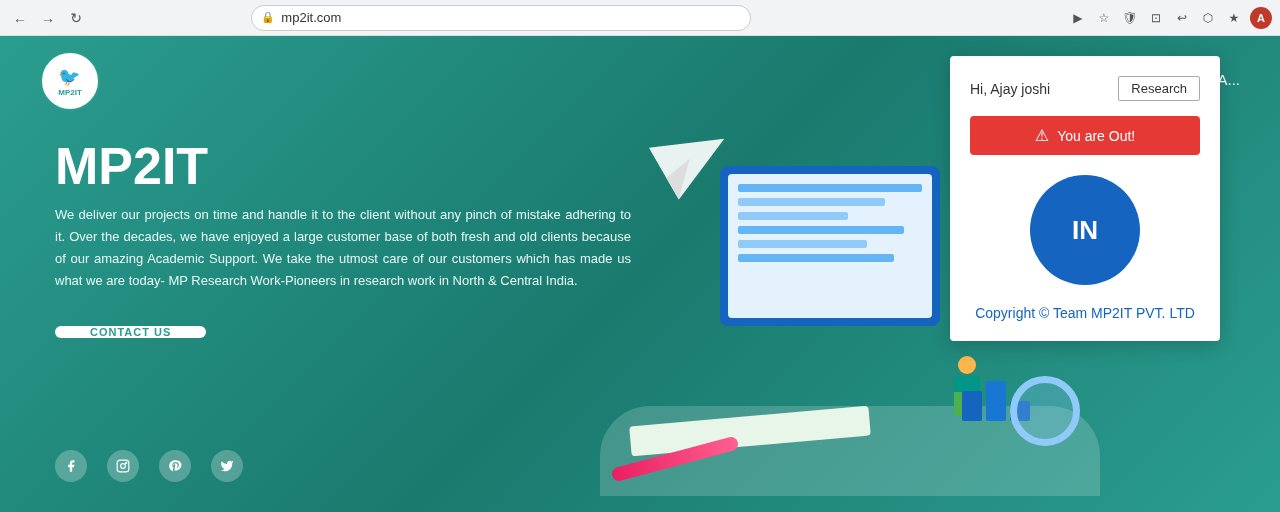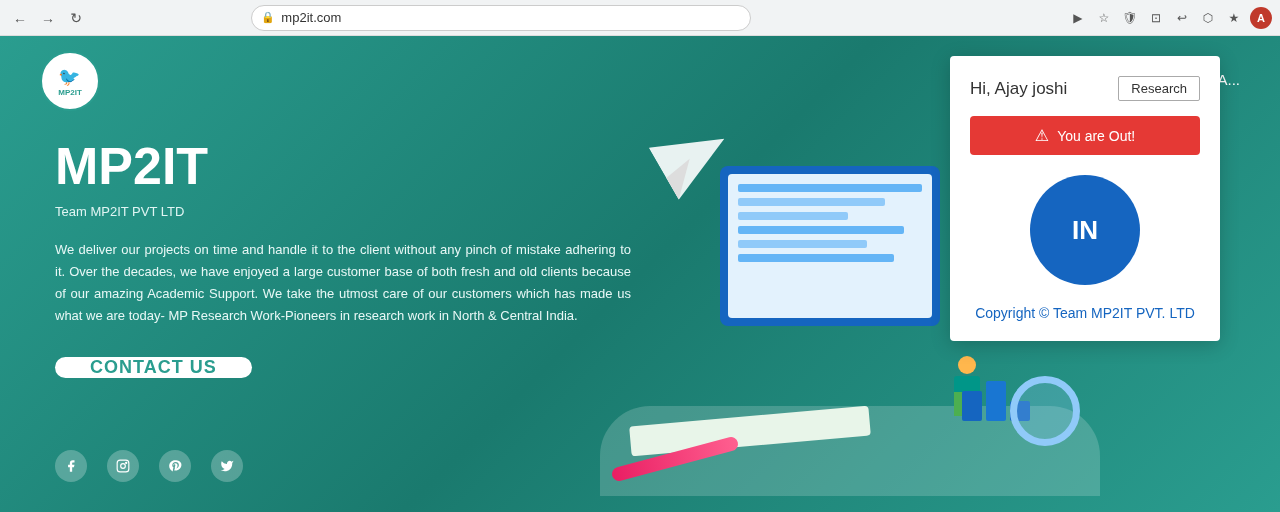--- a/index.html
+++ b/index.html
@@ -184,21 +184,21 @@
       color: #e8f8f6;
       margin-bottom: 30px;
       text-align: justify;
     }
     .contact-btn {
       background: white;
       border: none;
       border-radius: 25px;
       padding: 0 35px;
       color: #2a9d8f;
-      font-size: 18px;
+      font-size: 11px;
       font-weight: bold;
       letter-spacing: 1px;
       cursor: pointer;
     }
 
     
     .social-icons {
       position: absolute;
       bottom: 30px;
       left: 55px;
@@ -239,21 +239,21 @@
       z-index: 100;
       padding: 20px;
     }
     .popup-header {
       display: flex;
       align-items: center;
       justify-content: space-between;
       margin-bottom: 15px;
     }
     .popup-greeting {
-      font-size: 17px;
+      font-size: 14px;
       font-weight: 500;
       color: #333;
       text-align: right;
     }
     .signout-btn {
       border: 1px solid #aaa;
       background: white;
       padding: 4px 12px;
       font-size: 13px;
       color: #333;
@@ -335,21 +335,20 @@
         </div>
       </div>
       <div class="nav-links">
         <span class="nav-link active">Home</span>
         <span class="nav-link">A...</span>
       </div>
     </div>
 
     <div class="hero-content">
       <h1 class="hero-title">MP2IT</h1>
-      <p class="hero-subtitle">Team MP2IT PVT LTD</p>
       <p class="hero-description">We deliver our projects on time and handle it to the client without any pinch of mistake adhering to it. Over the decades, we have enjoyed a large customer base of both fresh and old clients because of our amazing Academic Support. We take the utmost care of our customers which has made us what we are today- MP Research Work-Pioneers in research work in North &amp; Central India.</p>
       <button class="contact-btn">CONTACT US</button>
     </div>
 
     <div class="social-icons">
       <div class="social-icon">
         <svg width="14" height="14" viewBox="0 0 24 24" fill="white">
             <path d="M18 2h-3a5 5 0 00-5 5v3H7v4h3v8h4v-8h3l1-4h-4V7a1 1 0 011-1h3z"></path>
           </svg>
       </div>

